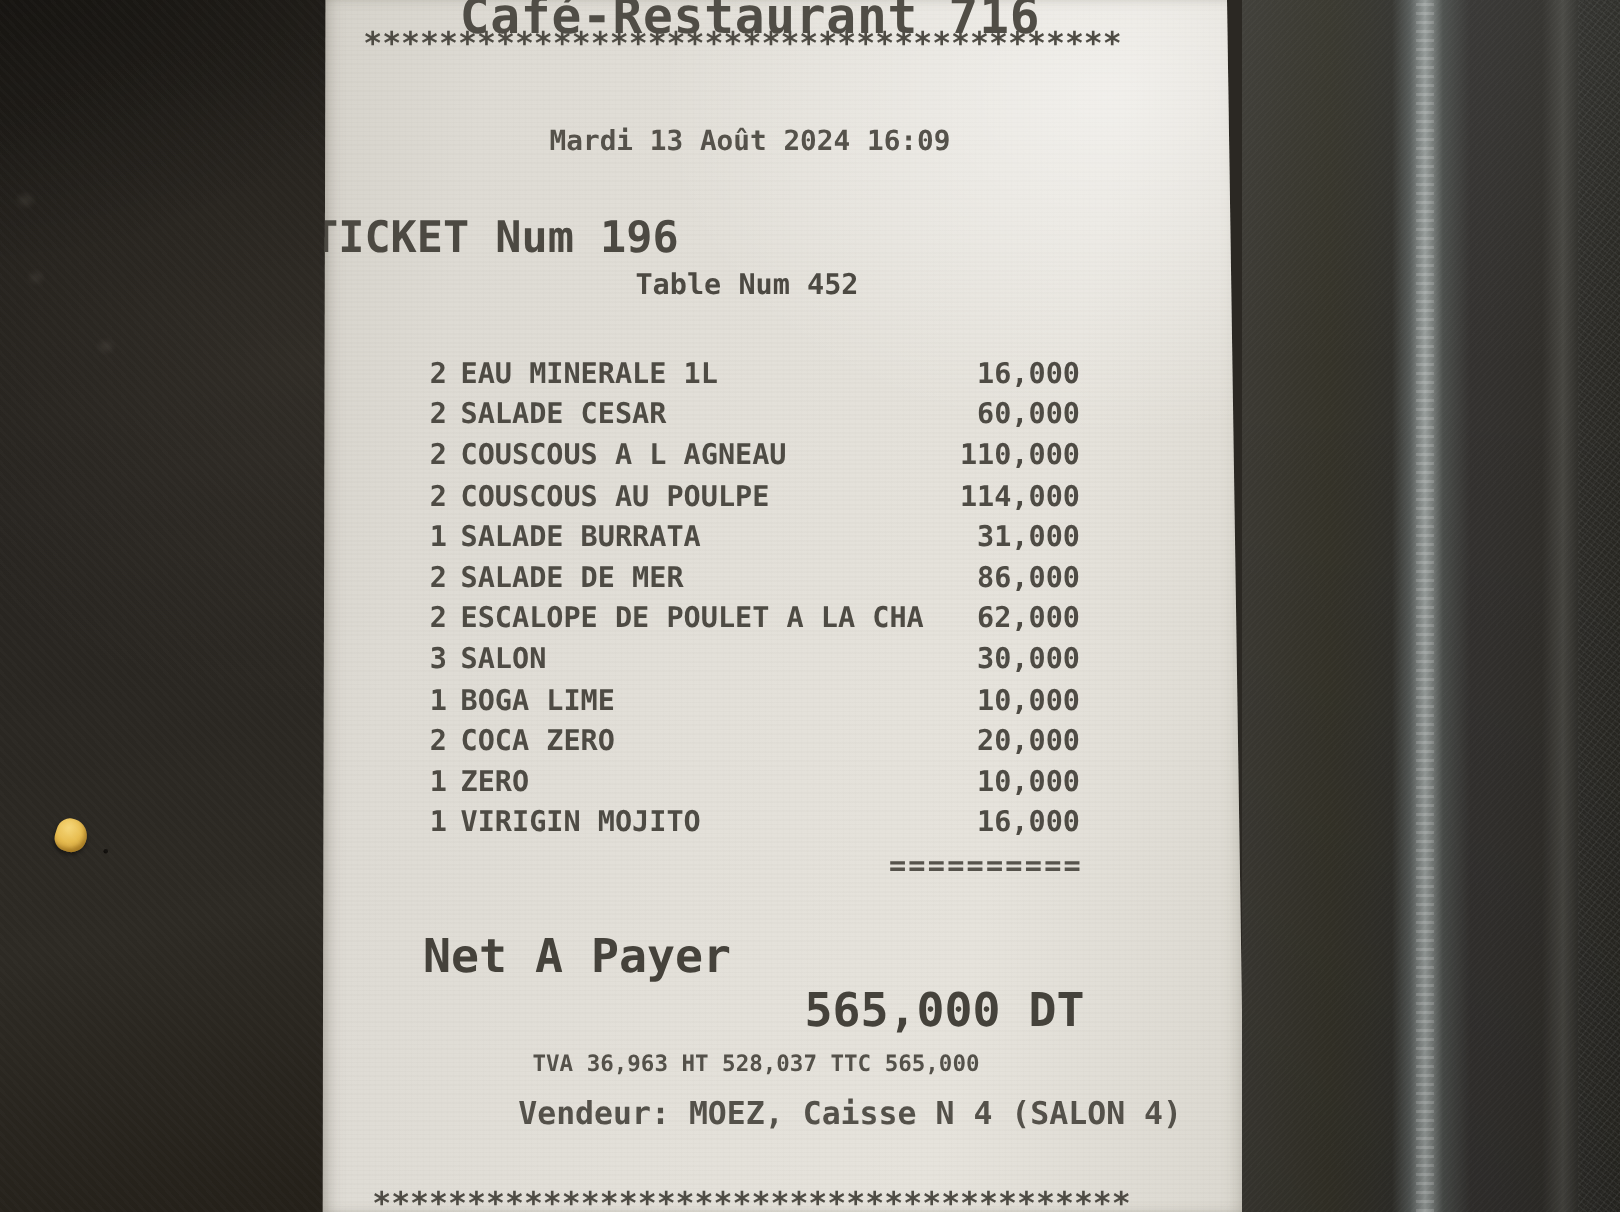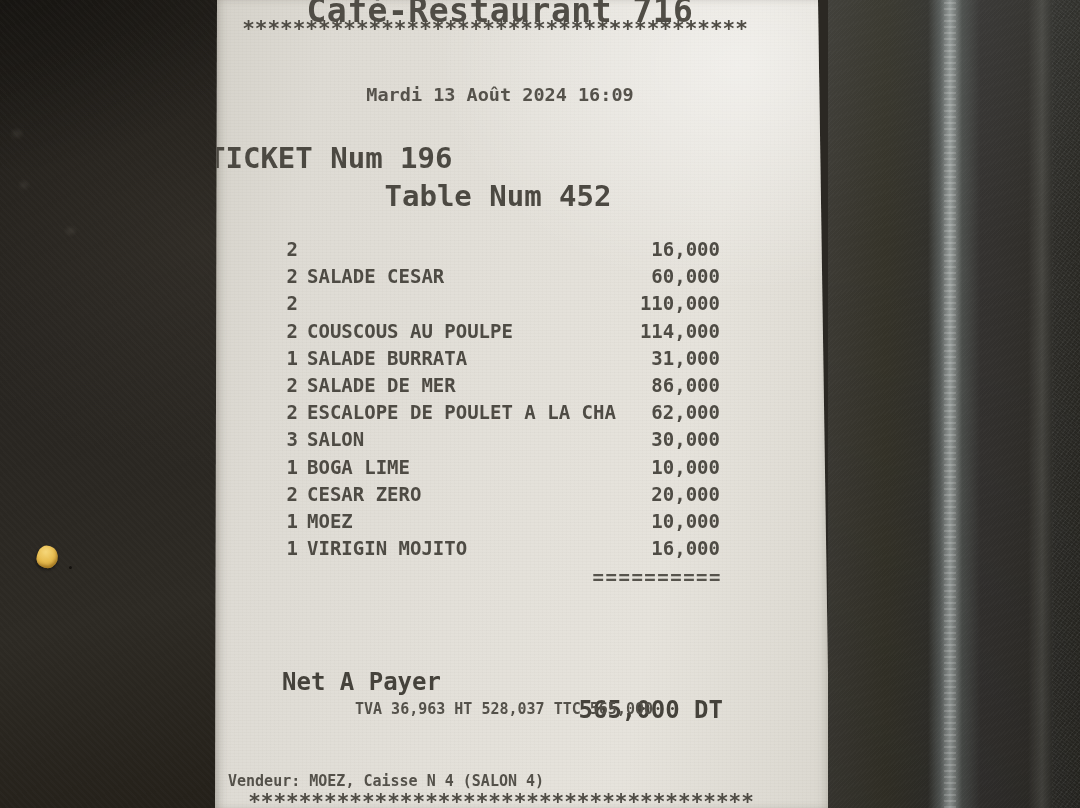--- a/index.html
+++ b/index.html
@@ -56,34 +56,34 @@
       repeating-linear-gradient(0deg, rgba(90,85,70,.022) 0 1px, transparent 1px 3px),
       repeating-linear-gradient(90deg, rgba(90,85,70,.016) 0 1px, transparent 1px 4px),
       linear-gradient(100deg,#d5d2ca 0%,#dedbd4 16%,#e3e0d9 45%,#e6e3dc 72%,#dbd8d0 100%);
     box-shadow:inset 9px 0 12px -7px rgba(95,90,78,.55), inset -9px 0 12px -7px rgba(120,115,103,.45);
     color:var(--ink,#4a4740);font-weight:bold;}
   .line{position:absolute;white-space:pre;}
   .rc-header{top:-9px;left:86px;width:400px;text-align:center;font-size:33px;letter-spacing:.5px;color:#504d46;}
   .rc-stars-top{top:17px;left:0;width:562px;text-align:center;font-size:21px;letter-spacing:0;color:#4e4b44;}
   .rc-date{top:84px;left:6px;width:560px;text-align:center;font-size:18.5px;color:#55524b;}
   .rc-ticket{top:141px;left:-6px;width:560px;font-size:29px;color:#4c4942;}
-  .rc-table{top:179px;left:4px;width:560px;text-align:center;font-size:29px;color:#4c4942;}
+  .rc-table{top:179px;left:4px;width:560px;text-align:center;font-size:19px;color:#4c4942;}
 
   .items{position:absolute;top:236px;left:0;width:616px;}
   .item-row{position:relative;height:27.2px;line-height:27.2px;font-size:19px;color:#4e4b44;}
   .item-row .qty{position:absolute;left:58px;width:26px;text-align:right;}
   .item-row .name{position:absolute;left:93px;}
   .item-row .price{position:absolute;right:110px;text-align:right;}
 
   .rc-sep{top:566px;right:108px;font-size:19px;letter-spacing:1.5px;color:#56534c;}
-  .rc-total{top:640px;left:0;width:616px;height:40px;font-size:24px;color:#45423b;}
+  .rc-total{top:584px;left:0;width:616px;height:40px;font-size:31px;color:#45423b;}
   .rc-total .label{position:absolute;left:68px;}
   .rc-total .amount{position:absolute;right:107px;}
   .rc-tax{top:700px;left:10px;width:560px;text-align:center;font-size:15px;color:#54514a;}
-  .rc-vendor{top:772px;left:14px;width:560px;text-align:left;font-size:15px;color:#54514a;}
+  .rc-vendor{top:730px;left:14px;width:560px;text-align:right;font-size:21px;color:#54514a;}
   .rc-stars-bottom{top:790px;left:6px;width:562px;text-align:center;font-size:21px;color:#4e4b44;}
 </style>
 </head>
 <body>
 
 <div class="scene">
 
   <div class="leather-left">
     <div class="smudge s1"></div>
     <div class="smudge s2"></div>
@@ -96,31 +96,33 @@
     <div class="line rc-header">Café-Restaurant 716</div>
     <div class="line rc-stars-top">****************************************</div>
     <div class="line rc-date">Mardi 13 Août 2024 16:09</div>
     <div class="line rc-ticket">TICKET Num 196</div>
     <div class="line rc-table">Table Num 452</div>
 
     <div class="items">
 
         <div class="item-row">
           <span class="qty">2</span>
+          <span class="name">EAU MINERALE 1L</span>
           <span class="price">16,000</span>
         </div>
 
         <div class="item-row">
           <span class="qty">2</span>
           <span class="name">SALADE CESAR</span>
           <span class="price">60,000</span>
         </div>
 
         <div class="item-row">
           <span class="qty">2</span>
+          <span class="name">COUSCOUS A L AGNEAU</span>
           <span class="price">110,000</span>
         </div>
 
         <div class="item-row">
           <span class="qty">2</span>
           <span class="name">COUSCOUS AU POULPE</span>
           <span class="price">114,000</span>
         </div>
 
         <div class="item-row">
@@ -148,27 +150,27 @@
         </div>
 
         <div class="item-row">
           <span class="qty">1</span>
           <span class="name">BOGA LIME</span>
           <span class="price">10,000</span>
         </div>
 
         <div class="item-row">
           <span class="qty">2</span>
-          <span class="name">CESAR ZERO</span>
+          <span class="name">COCA ZERO</span>
           <span class="price">20,000</span>
         </div>
 
         <div class="item-row">
           <span class="qty">1</span>
-          <span class="name">MOEZ</span>
+          <span class="name">ZERO</span>
           <span class="price">10,000</span>
         </div>
 
         <div class="item-row">
           <span class="qty">1</span>
           <span class="name">VIRIGIN MOJITO</span>
           <span class="price">16,000</span>
         </div>
       </div>
 

